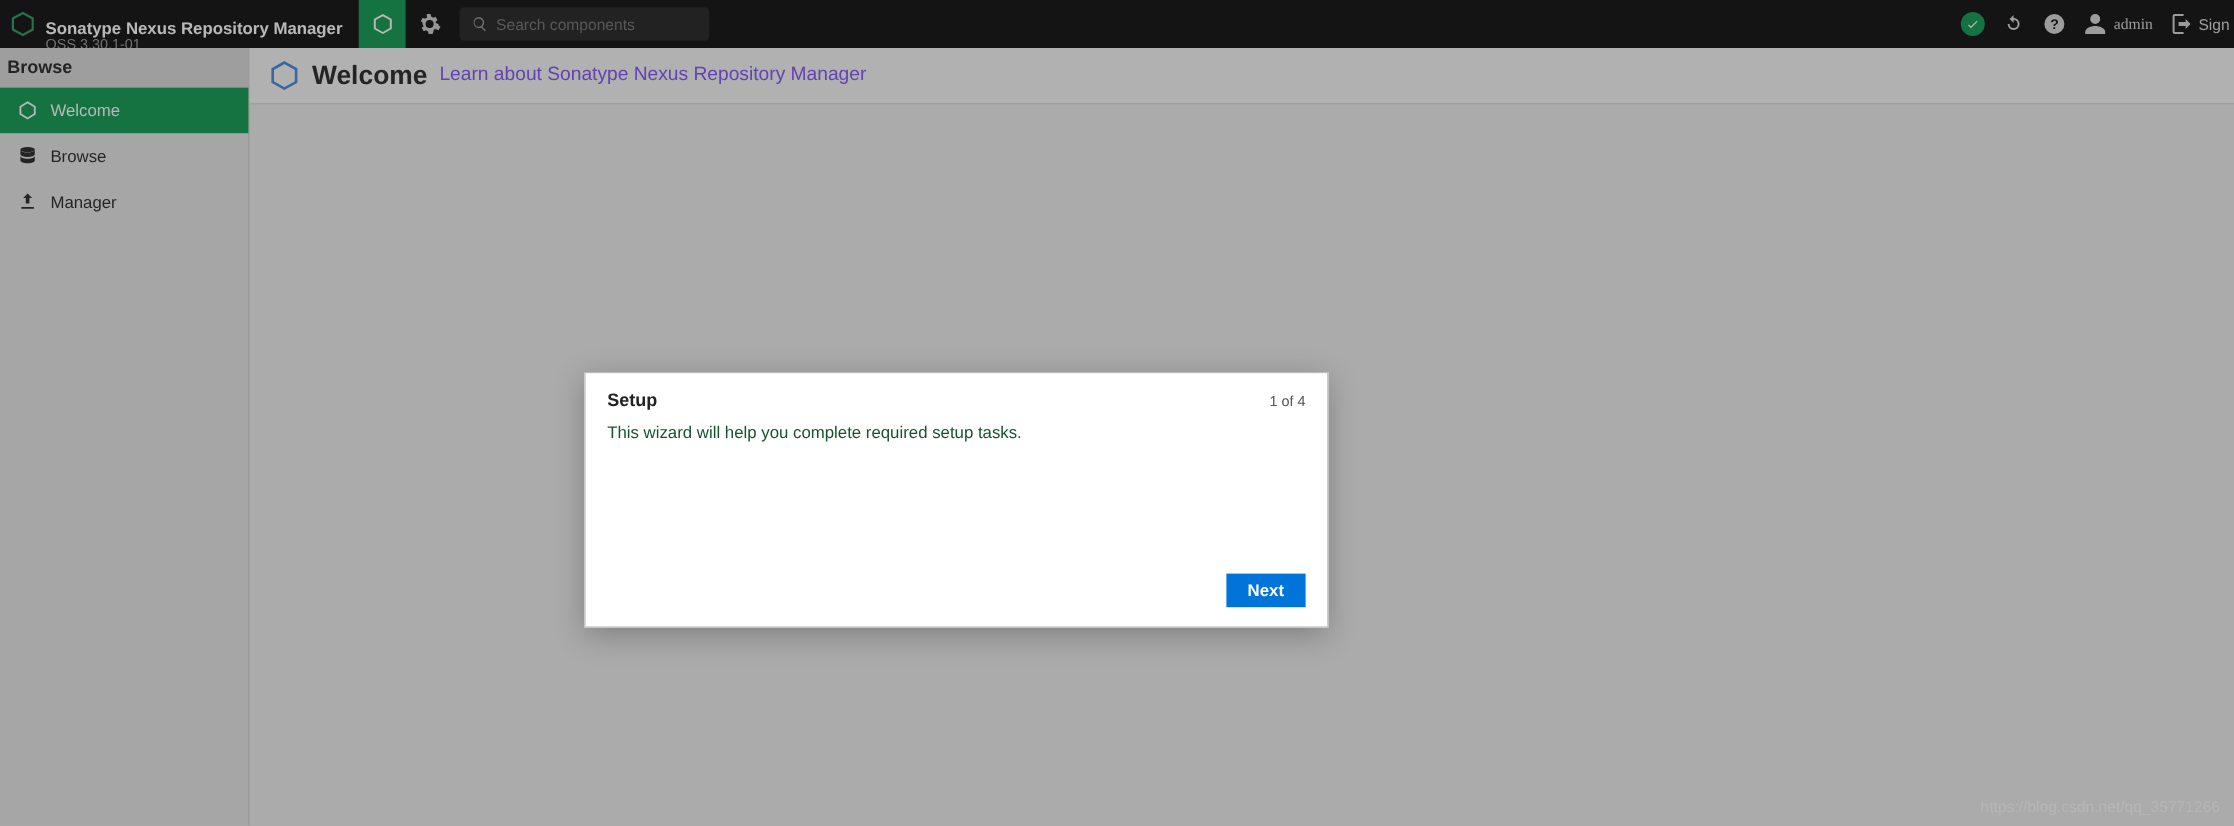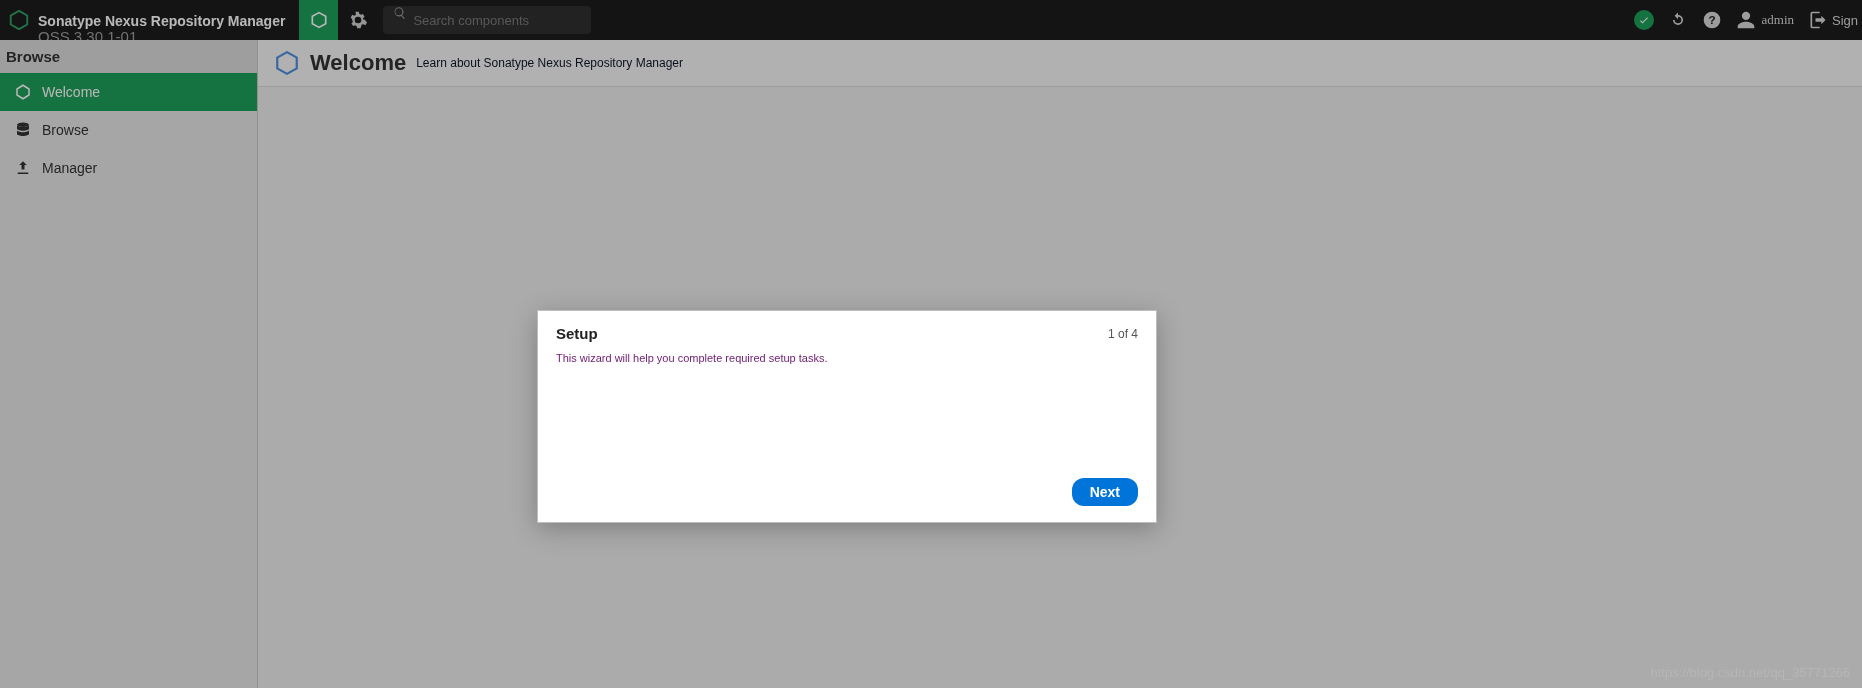--- a/index.html
+++ b/index.html
@@ -16,29 +16,29 @@
     font-size: 13px;
   }
   .brand {
     display: flex;
     align-items: center;
     padding: 0 14px 0 8px;
   }
   .brand-logo { width: 22px; height: 22px; margin-right: 8px; display:flex;align-items:center;justify-content:center;}
   .brand-text { line-height: 1.1; margin-top: 20px; }
   .brand-title { font-weight: 700; font-size: 14px; color: #fff; }
-  .brand-sub { font-size: 15px; color: #9e9e9e; }
+  .brand-sub { font-size: 12px; color: #9e9e9e; }
   .hdr-btn {
     width: 39px; height: 40px;
     display: flex; align-items: center; justify-content: center;
     color: #cfcfcf;
   }
   .hdr-btn.active { background: #1e9e5a; color: #fff; }
   .searchbox {
-    display:flex; 
+    display:flex; align-items:center;
     background: #303030;
     border-radius: 4px;
     margin-left: 6px;
     padding: 0 10px;
     height: 28px;
     width: 208px;
   }
   .searchbox svg { flex:0 0 auto; }
   .searchbox input {
     background: transparent; border: 0; outline: 0;
@@ -49,21 +49,21 @@
   .hdr-right { display:flex; align-items:center; gap: 14px; padding-right: 0; }
   .status-ok { width:20px;height:20px;border-radius:50%;background:#1e9e5a;display:flex;align-items:center;justify-content:center;}
   .user-chip { display:flex; align-items:center; gap:6px; color:#d9d9d9; font-size:13px;font-family:Liberation Serif, serif;}
   .signout { display:flex; align-items:center; gap:4px; color:#d9d9d9; font-size:13px; padding-right:4px;}
 
   
   .body { flex:1; display:flex; min-height:0; }
 
   
   .sidebar {
-    width: 258px;
+    width: 208px;
     background: #e7e7e7;
     border-right: 1px solid #c8c8c8;
     display:flex; flex-direction:column;
     font-size: 14px;
     color: #333;
   }
   .sb-heading {
     padding: 8px 6px;
     font-weight: 700;
     color: #333;
@@ -88,21 +88,21 @@
 
   
   .main { flex:1; position:relative; background:#ededed; }
   .page-head {
     display:flex; align-items:center; gap:10px;
     padding: 10px 16px;
     background:#f5f5f5;
     border-bottom:1px solid #d8d8d8;
   }
   .page-title { font-size:22px; font-weight:700; color:#333; }
-  .page-sub { font-size:12px; color:#0f172a; }
+  .page-sub { font-size:16px; color:#8b5cf6; }
 
   
   .backdrop {
     position:absolute; inset:0;
     background: rgba(0,0,0,0.25);
   }
 
   
   .modal {
     position:absolute;
@@ -114,25 +114,25 @@
     border:1px solid #bdbdbd;
     box-shadow: 0 6px 24px rgba(0,0,0,0.25);
     display:flex; flex-direction:column;
   }
   .modal-head {
     display:flex; justify-content:space-between; align-items:center;
     padding: 14px 18px 6px 18px;
   }
   .modal-title { font-weight:700; font-size:15px; color:#222; }
   .modal-step { font-size:12px; color:#555;margin-left:17px; }
-  .modal-body { padding: 4px 18px; font-size:11px; color:#701a75; flex:1; }
+  .modal-body { padding: 4px 18px; font-size:14px; color:#14532d; flex:1; }
   .modal-foot { padding: 10px 18px 16px; display:flex; justify-content:flex-end; }
   .btn-primary {
     background:#0074d9; color:#fff; border:0;
-    padding: 6px 18px; font-size:14px; border-radius:12px;
+    padding: 6px 18px; font-size:14px; border-radius:0;
     font-weight:600;
   }
 
   .watermark {
     position:absolute; right:12px; bottom:8px;
     font-size:13px; color:#b6b6b6;
   }
 
   svg { display:block; }
 </style>

